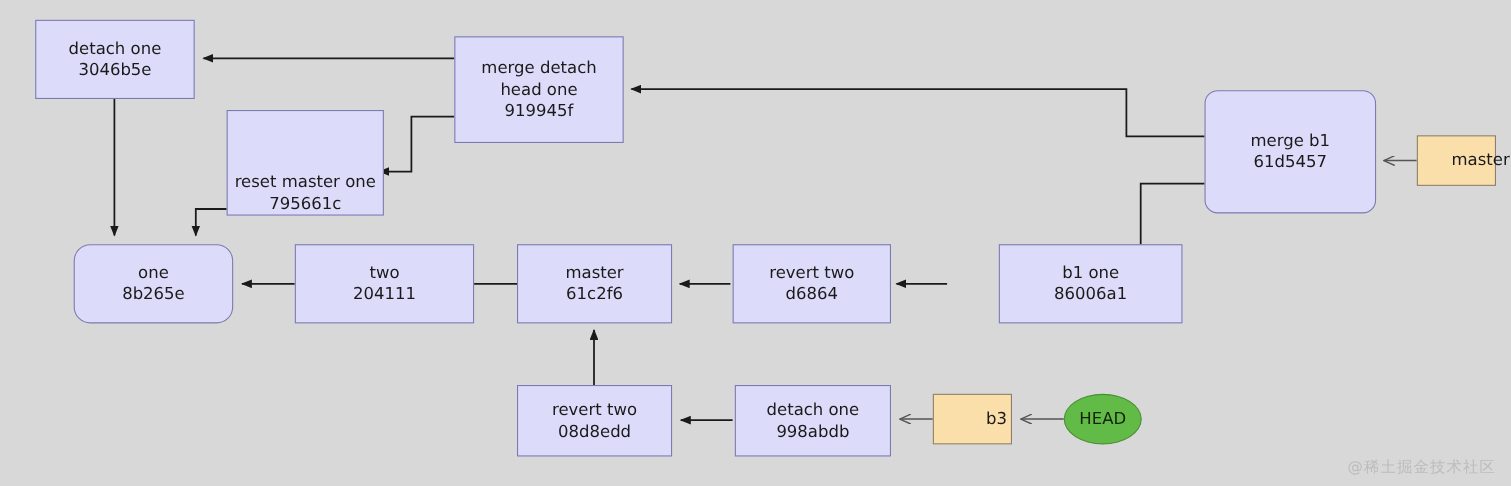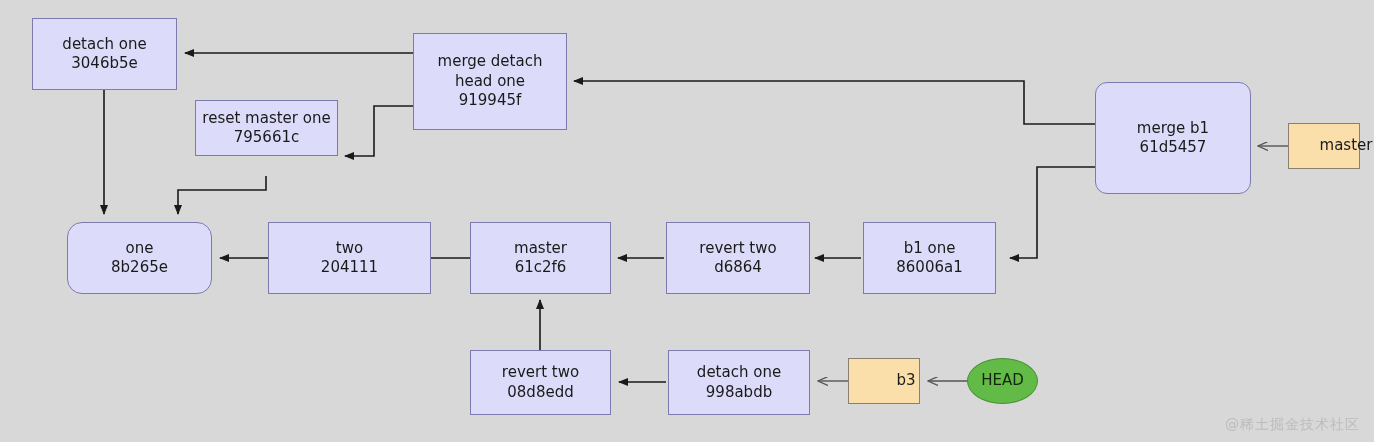--- a/index.html
+++ b/index.html
@@ -119,21 +119,21 @@
     <span class="ln">detach one</span>
     <span class="ln">3046b5e</span>
   </div>
 
   <div class="node commit" style="left:413px; top:33px; width:154px; height:97px;">
     <span class="ln">merge detach</span>
     <span class="ln">head one</span>
     <span class="ln">919945f</span>
   </div>
 
-  <div class="node commit" style="left:195px; top:100px; width:143px; height:56px;">
+  <div class="node commit" style="left:206px; top:100px; width:143px; height:96px;justify-content:flex-end;">
     <span class="ln">reset master one</span>
     <span class="ln">795661c</span>
   </div>
 
   <div class="node commit" style="left:1095px; top:82px; width:156px; height:112px;border-radius:12px;">
     <span class="ln">merge b1</span>
     <span class="ln">61d5457</span>
   </div>
 
   <div class="node commit" style="left:67px; top:222px; width:145px; height:72px;border-radius:15px;">
@@ -149,21 +149,21 @@
   <div class="node commit" style="left:470px; top:222px; width:141px; height:72px;">
     <span class="ln">master</span>
     <span class="ln">61c2f6</span>
   </div>
 
   <div class="node commit" style="left:666px; top:222px; width:144px; height:72px;">
     <span class="ln">revert two</span>
     <span class="ln">d6864</span>
   </div>
 
-  <div class="node commit" style="left:863px; top:222px; width:133px; height:72px;">
+  <div class="node commit" style="left:908px; top:222px; width:167px; height:72px;">
     <span class="ln">b1 one</span>
     <span class="ln">86006a1</span>
   </div>
 
   <div class="node commit" style="left:470px; top:350px; width:141px; height:65px;">
     <span class="ln">revert two</span>
     <span class="ln">08d8edd</span>
   </div>
 
   <div class="node commit" style="left:668px; top:350px; width:142px; height:65px;">

